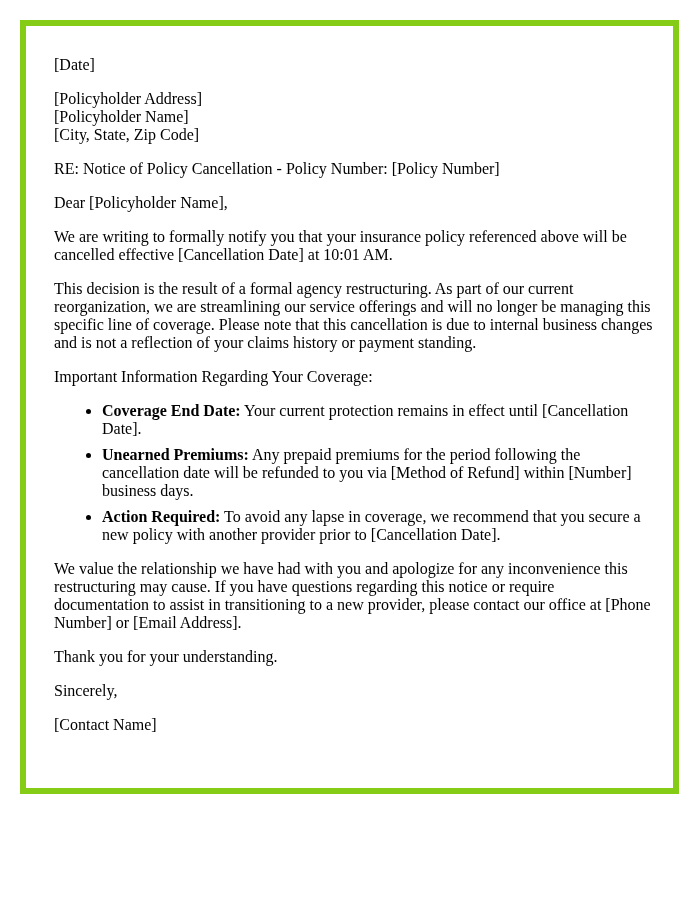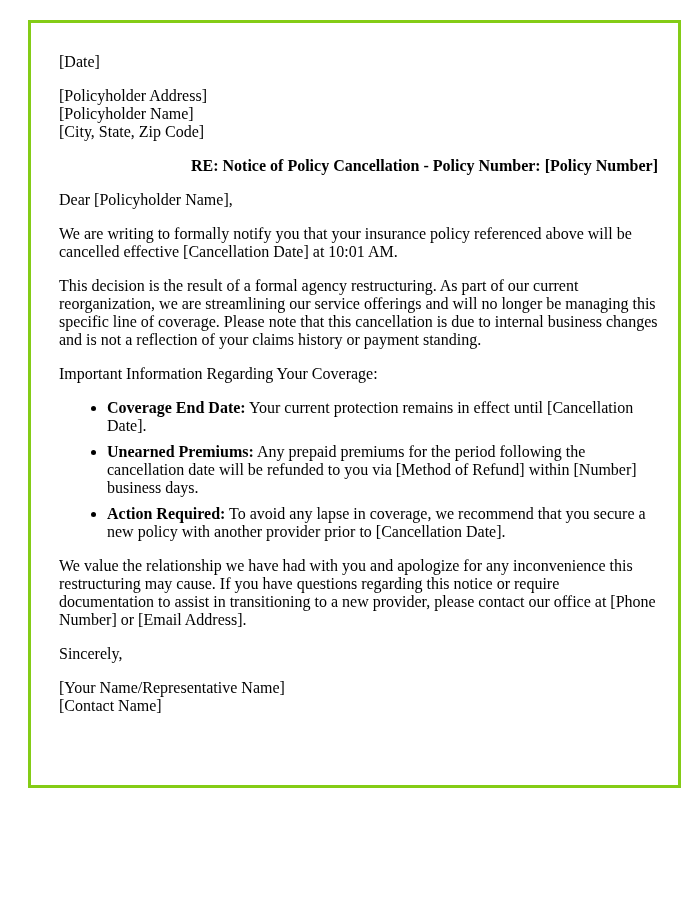--- a/index.html
+++ b/index.html
@@ -11,40 +11,39 @@
       overflow: hidden;
     }
     body {
       font-family: "Liberation Serif", "DejaVu Serif", serif;
       font-size: 16px;
       line-height: 18px;
       color: #000000;
     }
     .letter {
       position: absolute;
-      left: 28px;
+      left: 20px;
       top: 20px;
       width: 599px;
       height: 722px;
-      border: 3px solid #84cc16;
+      border: 6px solid #84cc16;
       padding: 20px 20px 20px 28px;
       box-sizing: content-box;
     }
     .letter p {
       margin: 10px 0 16px 0;
     }
     .letter p.first {
       margin-top: 10px;
     }
     .block-line {
       display: block;
     }
     .re-line {
-      font-weight: bold;
-      text-align: right;
+      font-weight: normal;
     }
     .section-heading {
       font-weight: normal;
     }
     ul.info-list {
       margin: 0 0 16px 0;
       padding-left: 40px;
       list-style: disc;
     }
     ul.info-list li {
@@ -84,21 +83,21 @@
     <li>
       <span class="label-bold">Unearned Premiums:</span><span> Any prepaid premiums for the period following the cancellation date will be refunded to you via [Method of Refund] within [Number] business days.</span>
     </li>
     <li>
       <span class="label-bold">Action Required:</span><span> To avoid any lapse in coverage, we recommend that you secure a new policy with another provider prior to [Cancellation Date].</span>
     </li>
   </ul>
 
   <p>We value the relationship we have had with you and apologize for any inconvenience this restructuring may cause. If you have questions regarding this notice or require documentation to assist in transitioning to a new provider, please contact our office at [Phone Number] or [Email Address].</p>
 
+  <p>Thank you for your understanding.</p>
 
   <p>Sincerely,</p>
 
   <p>
-    <span class="block-line">[Your Name/Representative Name]</span>
     <span class="block-line">[Contact Name]</span>
   </p>
 
 </div>
 
 </body></html>

